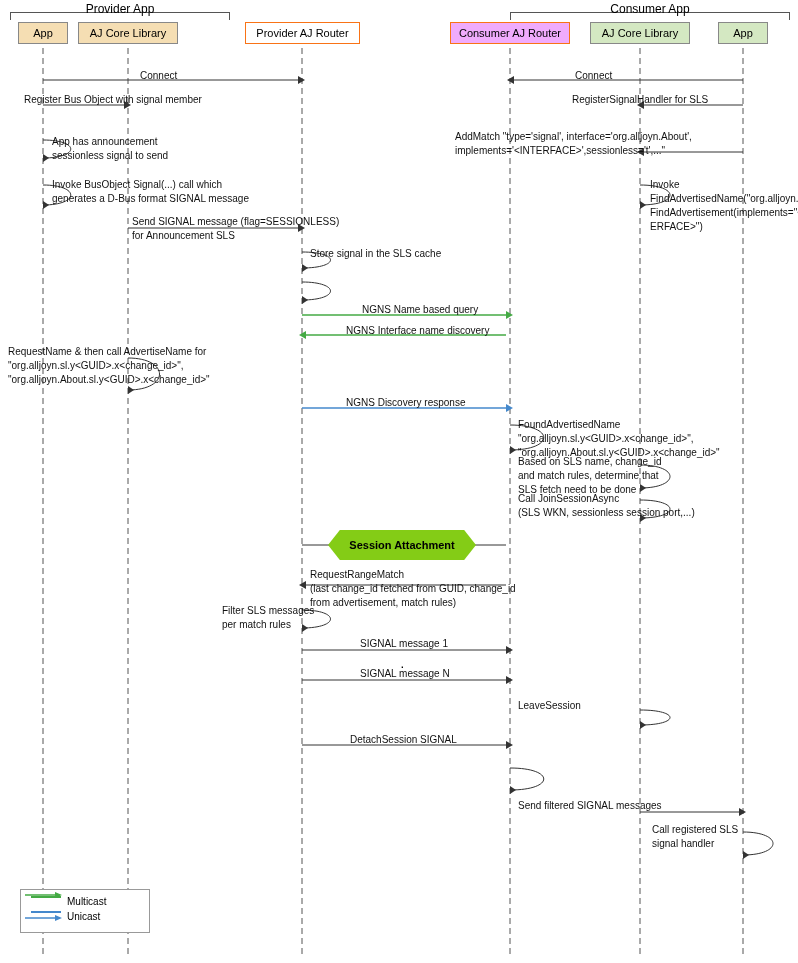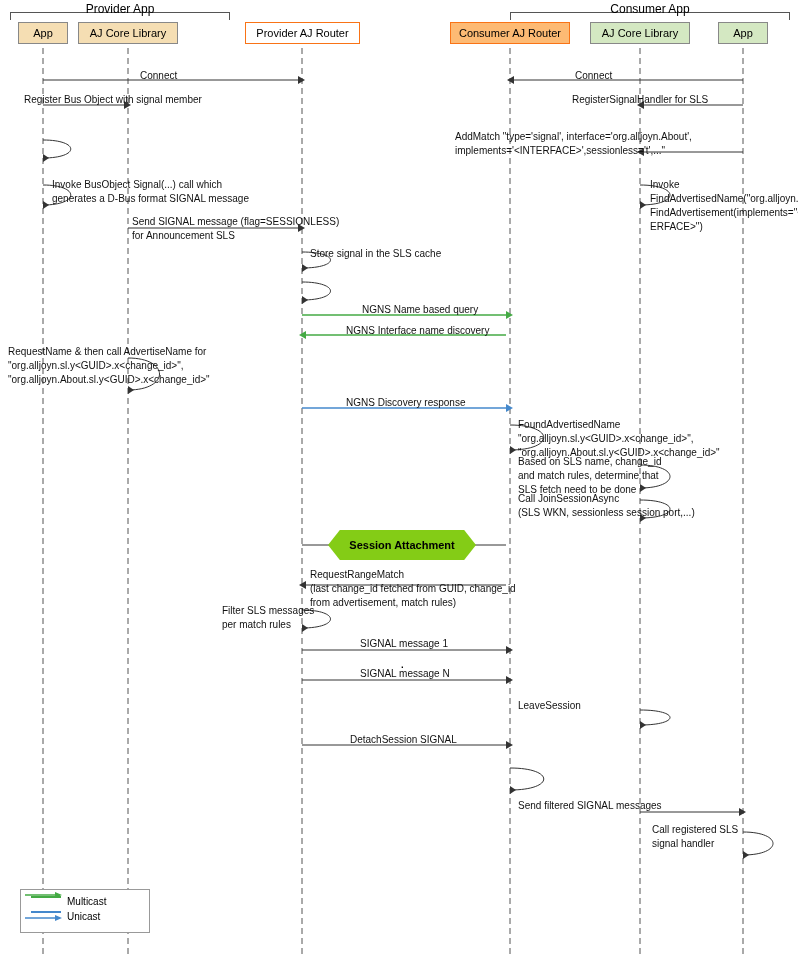--- a/index.html
+++ b/index.html
@@ -78,21 +78,21 @@
   </div>
 
   <div class="participant-box" style="left:78px;top:22px;width:100px;background:#f5deb3;">
     <span>AJ Core Library</span>
   </div>
 
   <div class="participant-box white-bg" style="left:245px;top:22px;width:115px;background:#fff;">
     <span>Provider AJ Router</span>
   </div>
 
-  <div class="participant-box white-bg" style="left:450px;top:22px;width:120px;background:#fdba74;">
+  <div class="participant-box white-bg" style="left:450px;top:22px;width:120px;background:#f0abfc;">
     <span>Consumer AJ Router</span>
   </div>
 
   <div class="participant-box" style="left:590px;top:22px;width:100px;background:#d4e8c2;">
     <span>AJ Core Library</span>
   </div>
 
   <div class="participant-box" style="left:718px;top:22px;width:50px;background:#d4e8c2;">
     <span>App</span>
   </div>
@@ -193,20 +193,21 @@
   </svg>
 
   <div class="msg-label" style="left:140px;top:70px;">Connect</div>
 
   <div class="msg-label" style="left:575px;top:70px;">Connect</div>
 
   <div class="msg-label" style="left:24px;top:94px;">Register Bus Object with signal member</div>
 
   <div class="msg-label" style="left:572px;top:94px;">RegisterSignalHandler for SLS</div>
 
+  <div class="msg-label" style="left:52px;top:135px;line-height:1.4;">App has announcement<br>sessionless signal to send</div>
 
   <div class="msg-label" style="left:455px;top:130px;line-height:1.4;">AddMatch "type='signal', interface='org.alljoyn.About',<br>implements='&lt;INTERFACE&gt;',sessionless='t',..."</div>
 
   <div class="msg-label" style="left:52px;top:178px;line-height:1.4;">Invoke BusObject Signal(...) call which<br>generates a D-Bus format SIGNAL message</div>
 
   <div class="msg-label" style="left:650px;top:178px;line-height:1.4;">Invoke<br>FindAdvertisedName("org.alljoyn.sl."),<br>FindAdvertisement(implements="&lt;INT<br>ERFACE&gt;")</div>
 
   <div class="msg-label" style="left:132px;top:215px;line-height:1.4;">Send SIGNAL message (flag=SESSIONLESS)<br>for Announcement SLS</div>
 
   <div class="msg-label" style="left:310px;top:248px;">Store signal in the SLS cache</div>

